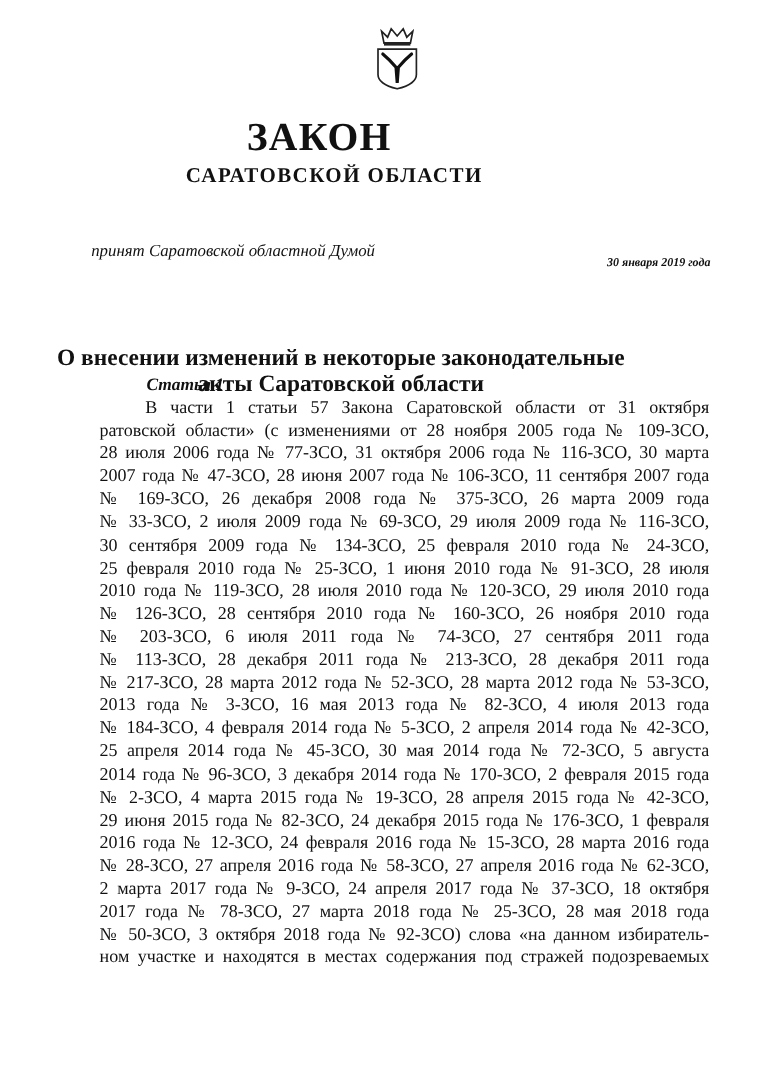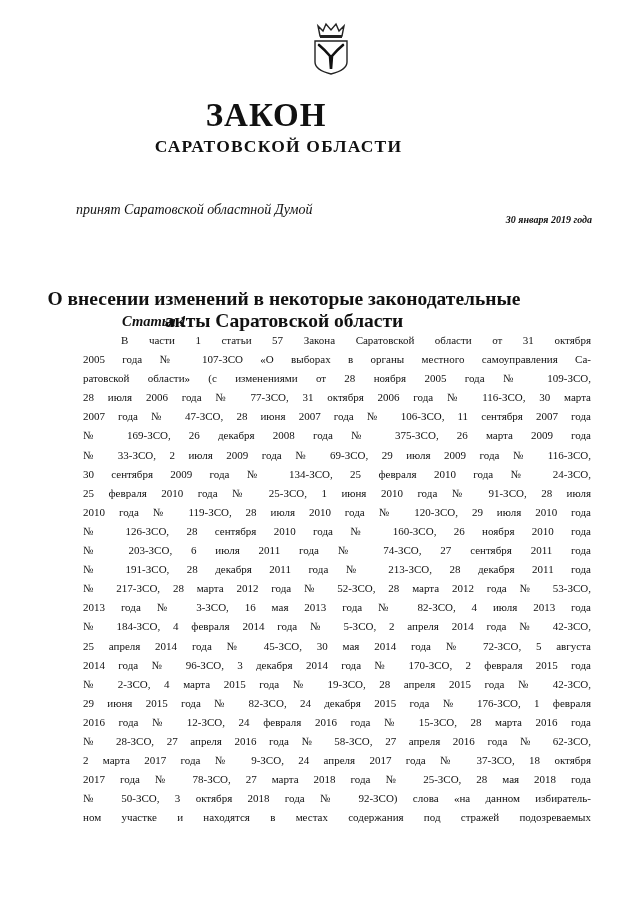--- a/index.html
+++ b/index.html
@@ -4,21 +4,21 @@
 <style>
   html, body { margin: 0; padding: 0; background: #ffffff; }
   body { width: 640px; height: 905px; position: relative; overflow: hidden; color: #111; font-family: "Liberation Serif", "DejaVu Serif", serif; }
   .emblem { position: absolute; left: 311px; top: 22px; width: 40px; height: 54px; }
   .title { position: absolute; left: 0; width: 532px; top: 97px; text-align: center; font-size: 33px; font-weight: bold; letter-spacing: 1px; font-family: "Liberation Serif", serif; }
   .subtitle { position: absolute; left: 0; width: 557px; top: 136px; text-align: center; font-size: 17.5px; font-weight: bold; letter-spacing: 1.2px; }
   .adopted { position: absolute; left: 76px; top: 202px; font-size: 14px; font-style: italic; text-align: center; }
   .date { position: absolute; right: 48px; top: 214px; font-size: 10px; font-style: italic; font-weight: bold; }
   .heading { position: absolute; left: 0; width: 568px; top: 240px; text-align: center; font-size: 19.5px; font-weight: bold; line-height: 22px; margin-top: 48px; }
   .article-label { position: absolute; left: 122px; top: 313px; font-size: 14.5px; font-weight: bold; font-style: italic; }
-  .body-text { position: absolute; left: 83px; top: 331px; width: 508px; font-size: 11px; line-height: 19.1px; }
+  .body-text { position: absolute; left: 83px; top: 331px; width: 508px; font-size: 15px; line-height: 19.1px; }
   .line { display: block; text-align: justify; text-align-last: justify; white-space: nowrap; height: 19.1px; }
   .line.indent { padding-left: 38px; }
 </style>
 </head>
 <body>
 
 <div class="emblem">
   <svg width="40" height="54" viewBox="0 0 40 54">
 
     <path d="M9 14 L7 4 L12 9 L15 2 L20 8 L25 2 L28 9 L33 4 L31 14 Z" fill="none" stroke="#222" stroke-width="1.4"></path>
@@ -38,32 +38,31 @@
 
 <div class="heading">
   <div>О внесении изменений в некоторые законодательные</div>
   <div>акты Саратовской области</div>
 </div>
 
 <div class="article-label">Статья 1</div>
 
 <div class="body-text">
   <span class="line indent">В части 1 статьи 57 Закона Саратовской области от 31 октября</span>
-  <span class="line">2005 года № 107-ЗСО «О выборах в органы местного самоуправления Са-</span>
   <span class="line">ратовской области» (с изменениями от 28 ноября 2005 года № 109-ЗСО,</span>
   <span class="line">28 июля 2006 года № 77-ЗСО, 31 октября 2006 года № 116-ЗСО, 30 марта</span>
   <span class="line">2007 года № 47-ЗСО, 28 июня 2007 года № 106-ЗСО, 11 сентября 2007 года</span>
   <span class="line">№ 169-ЗСО, 26 декабря 2008 года № 375-ЗСО, 26 марта 2009 года</span>
   <span class="line">№ 33-ЗСО, 2 июля 2009 года № 69-ЗСО, 29 июля 2009 года № 116-ЗСО,</span>
   <span class="line">30 сентября 2009 года № 134-ЗСО, 25 февраля 2010 года № 24-ЗСО,</span>
   <span class="line">25 февраля 2010 года № 25-ЗСО, 1 июня 2010 года № 91-ЗСО, 28 июля</span>
   <span class="line">2010 года № 119-ЗСО, 28 июля 2010 года № 120-ЗСО, 29 июля 2010 года</span>
   <span class="line">№ 126-ЗСО, 28 сентября 2010 года № 160-ЗСО, 26 ноября 2010 года</span>
   <span class="line">№ 203-ЗСО, 6 июля 2011 года № 74-ЗСО, 27 сентября 2011 года</span>
-  <span class="line">№ 191-ЗСО, 28 декабря 2011 года № 213-ЗСО, 28 декабря 2011 года</span>
+  <span class="line">№ 113-ЗСО, 28 декабря 2011 года № 213-ЗСО, 28 декабря 2011 года</span>
   <span class="line">№ 217-ЗСО, 28 марта 2012 года № 52-ЗСО, 28 марта 2012 года № 53-ЗСО,</span>
   <span class="line">2013 года № 3-ЗСО, 16 мая 2013 года № 82-ЗСО, 4 июля 2013 года</span>
   <span class="line">№ 184-ЗСО, 4 февраля 2014 года № 5-ЗСО, 2 апреля 2014 года № 42-ЗСО,</span>
   <span class="line">25 апреля 2014 года № 45-ЗСО, 30 мая 2014 года № 72-ЗСО, 5 августа</span>
   <span class="line">2014 года № 96-ЗСО, 3 декабря 2014 года № 170-ЗСО, 2 февраля 2015 года</span>
   <span class="line">№ 2-ЗСО, 4 марта 2015 года № 19-ЗСО, 28 апреля 2015 года № 42-ЗСО,</span>
   <span class="line">29 июня 2015 года № 82-ЗСО, 24 декабря 2015 года № 176-ЗСО, 1 февраля</span>
   <span class="line">2016 года № 12-ЗСО, 24 февраля 2016 года № 15-ЗСО, 28 марта 2016 года</span>
   <span class="line">№ 28-ЗСО, 27 апреля 2016 года № 58-ЗСО, 27 апреля 2016 года № 62-ЗСО,</span>
   <span class="line">2 марта 2017 года № 9-ЗСО, 24 апреля 2017 года № 37-ЗСО, 18 октября</span>

